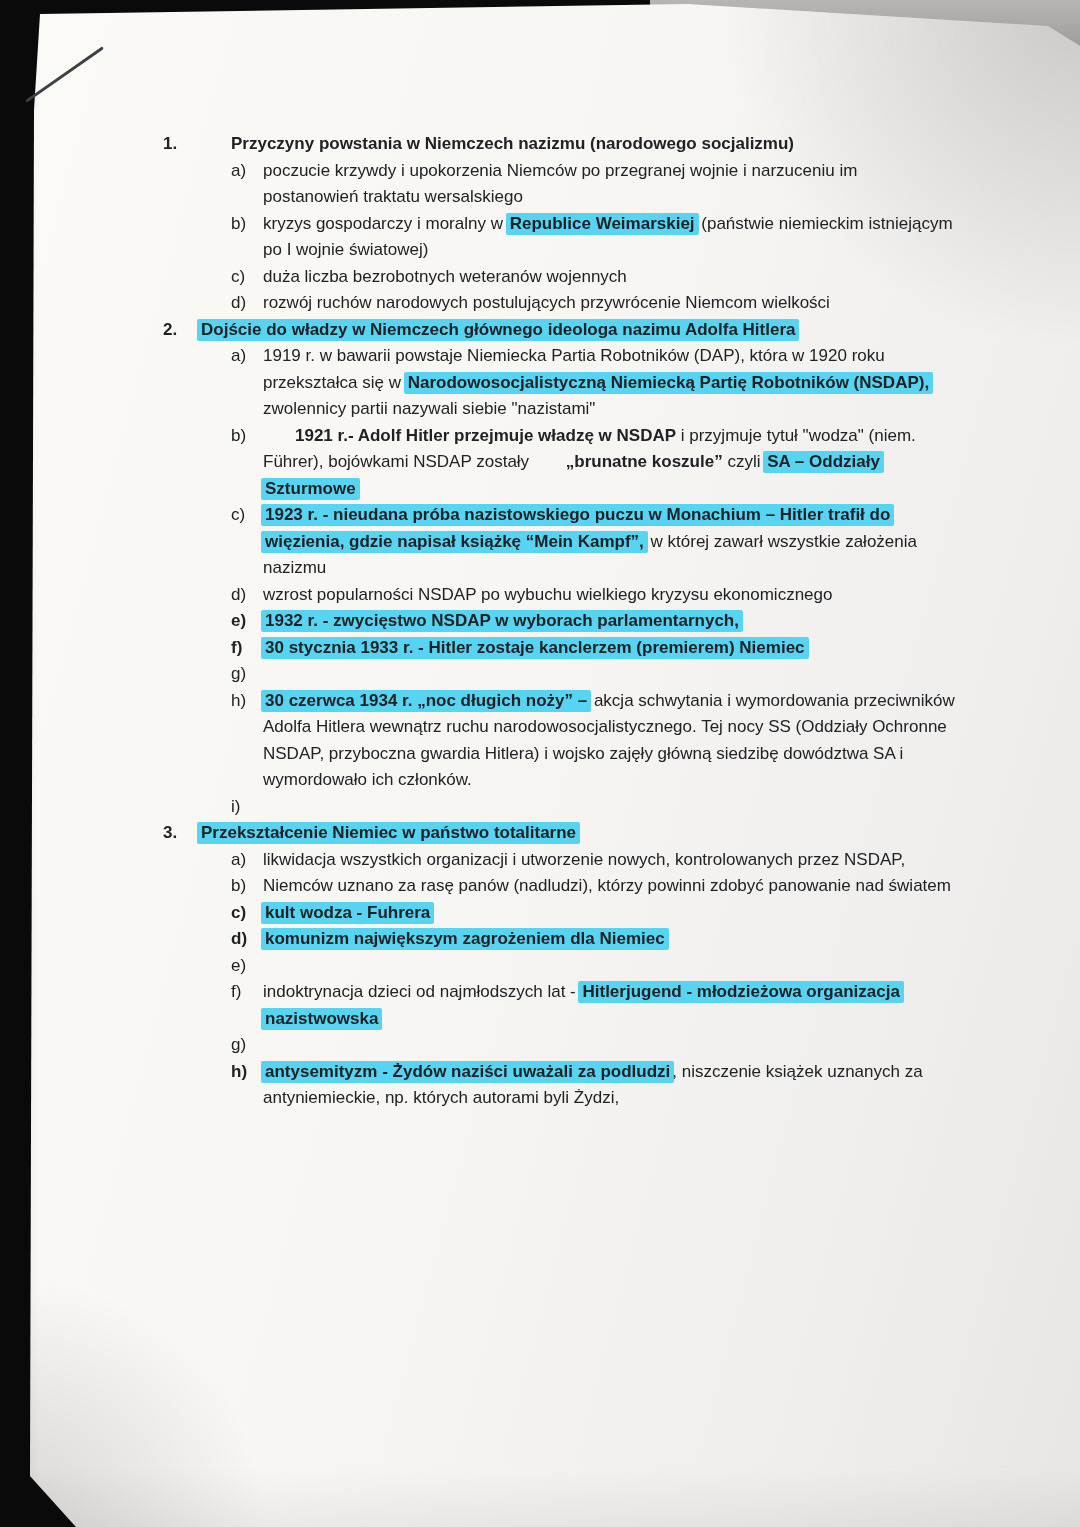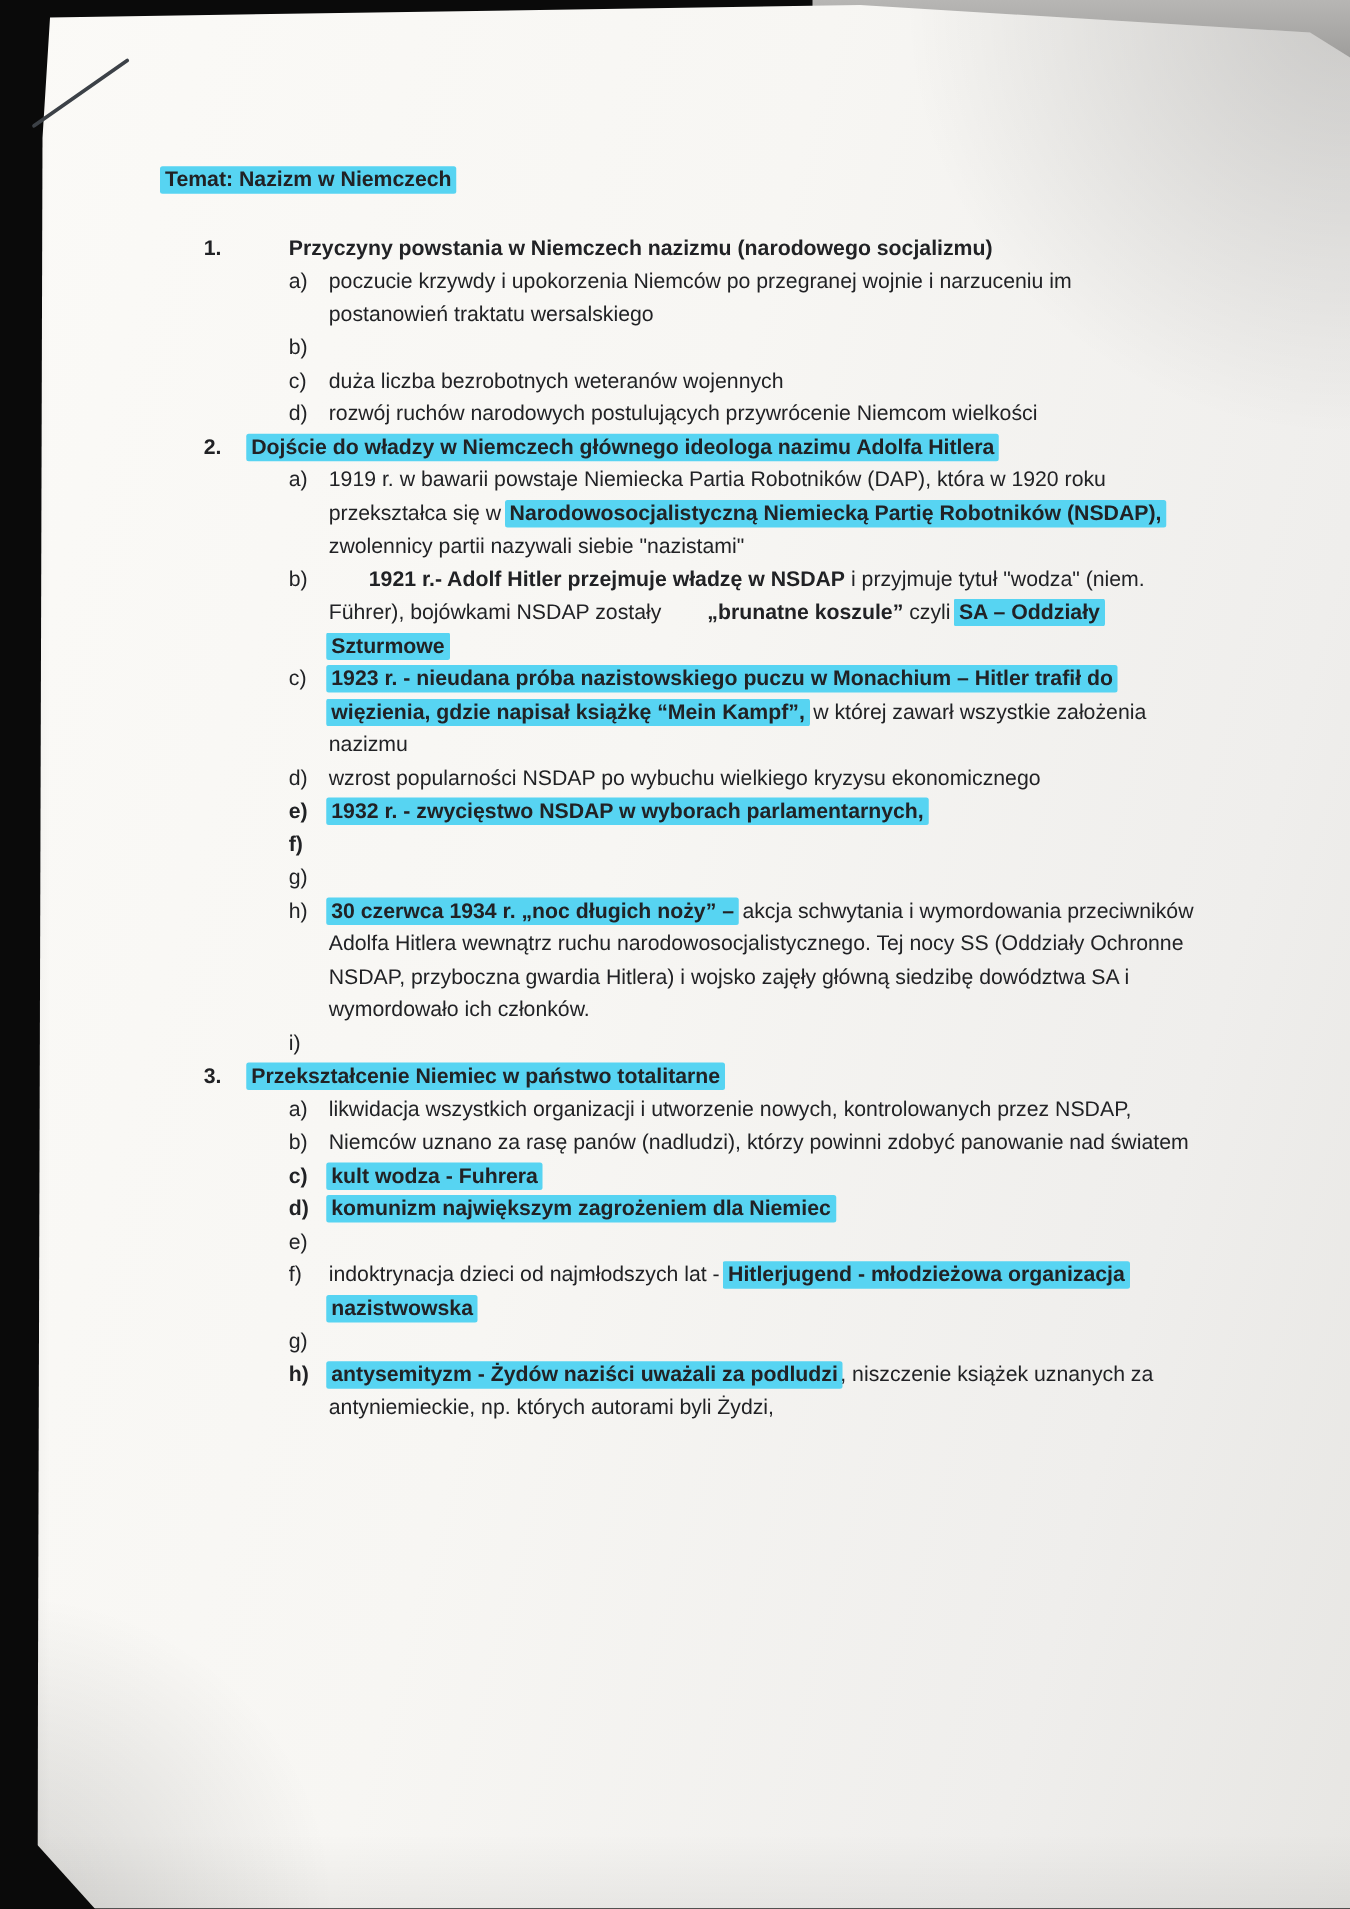--- a/index.html
+++ b/index.html
@@ -57,36 +57,34 @@
   .label{flex:none;width:32px;margin-left:101px;}
   .text{flex:1;}
 </style>
 </head>
 <body>
 
 <div class="photo">
   <div class="bg-topright"></div>
   <div class="paper">
     <div class="content">
-      <div class="title-row">
-        <span class="title b hl">Temat: Nazizm w Niemczech</span>
-      </div>
       <div id="sections">
           <div class="section">
             <div class="row">
               <span class="num">1.</span>
               <span class="head"><span class="seg b">Przyczyny powstania w Niemczech nazizmu (narodowego socjalizmu)</span></span>
             </div>
             <div class="items">
               <div class="row item">
                 <span class="label">a)</span>
                 <span class="text"><span class="seg">poczucie krzywdy i upokorzenia Niemców po przegranej wojnie i narzuceniu im postanowień traktatu wersalskiego</span></span>
               </div>
               <div class="row item">
                 <span class="label">b)</span>
+                <span class="text"><span class="seg">kryzys gospodarczy i moralny w </span><span class="seg b hl">Republice Weimarskiej</span><span class="seg"> (państwie niemieckim istniejącym po I wojnie światowej)</span></span>
               </div>
               <div class="row item">
                 <span class="label">c)</span>
                 <span class="text"><span class="seg">duża liczba bezrobotnych weteranów wojennych</span></span>
               </div>
               <div class="row item">
                 <span class="label">d)</span>
                 <span class="text"><span class="seg">rozwój ruchów narodowych postulujących przywrócenie Niemcom wielkości</span></span>
               </div>
             </div>
@@ -112,20 +110,21 @@
               <div class="row item">
                 <span class="label">d)</span>
                 <span class="text"><span class="seg">wzrost popularności NSDAP po wybuchu wielkiego kryzysu ekonomicznego</span></span>
               </div>
               <div class="row item">
                 <span class="label b">e)</span>
                 <span class="text"><span class="seg b hl">1932 r. -  zwycięstwo NSDAP w wyborach parlamentarnych,</span></span>
               </div>
               <div class="row item">
                 <span class="label b">f)</span>
+                <span class="text"><span class="seg b hl">30 stycznia 1933 r. - Hitler zostaje kanclerzem (premierem) Niemiec</span></span>
               </div>
               <div class="row item">
                 <span class="label">g)</span>
               </div>
               <div class="row item">
                 <span class="label">h)</span>
                 <span class="text"><span class="seg b hl">30 czerwca 1934 r. „noc długich noży” –</span><span class="seg"> akcja schwytania i wymordowania przeciwników Adolfa Hitlera wewnątrz ruchu narodowosocjalistycznego. Tej nocy SS (Oddziały Ochronne NSDAP, przyboczna gwardia Hitlera)  i wojsko zajęły główną siedzibę dowództwa SA i wymordowało ich członków.</span></span>
               </div>
               <div class="row item">
                 <span class="label">i)</span>

